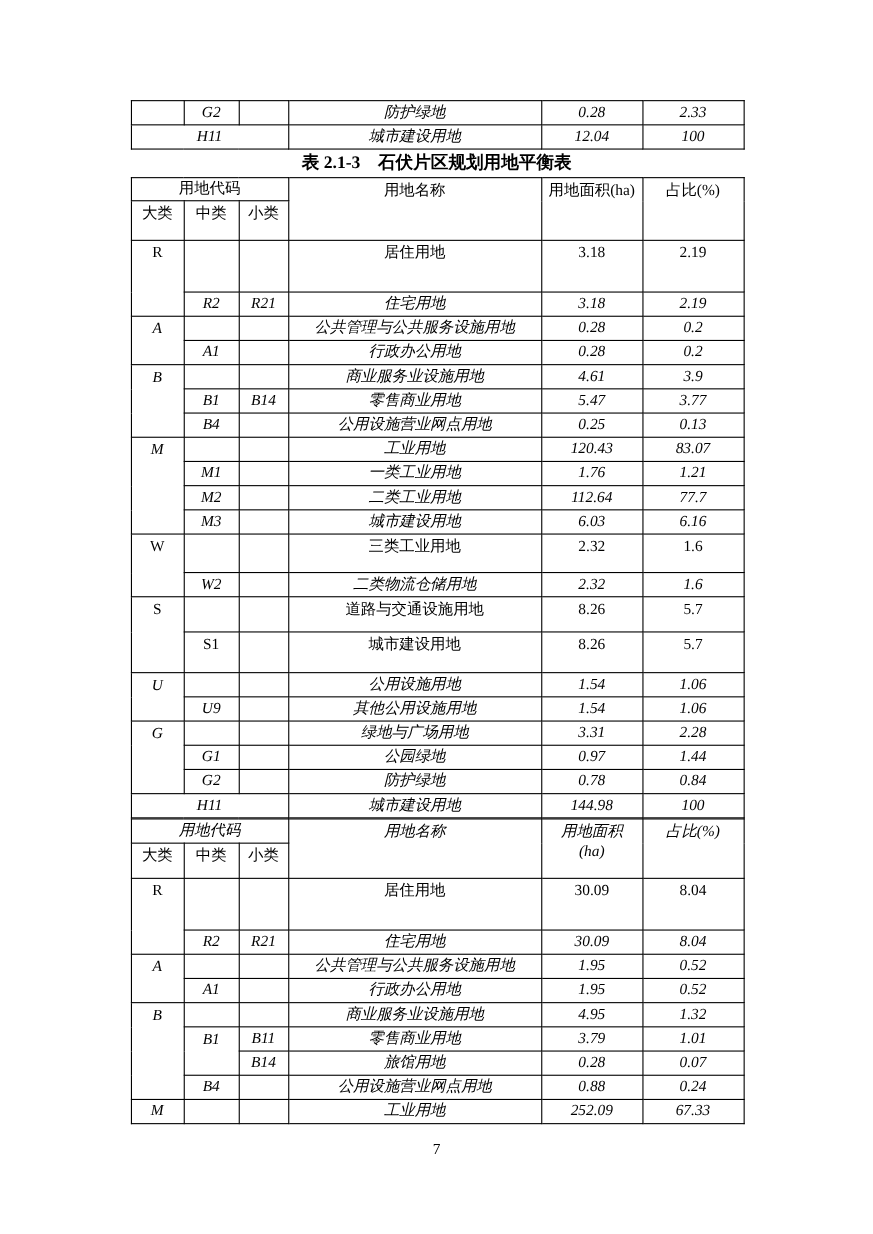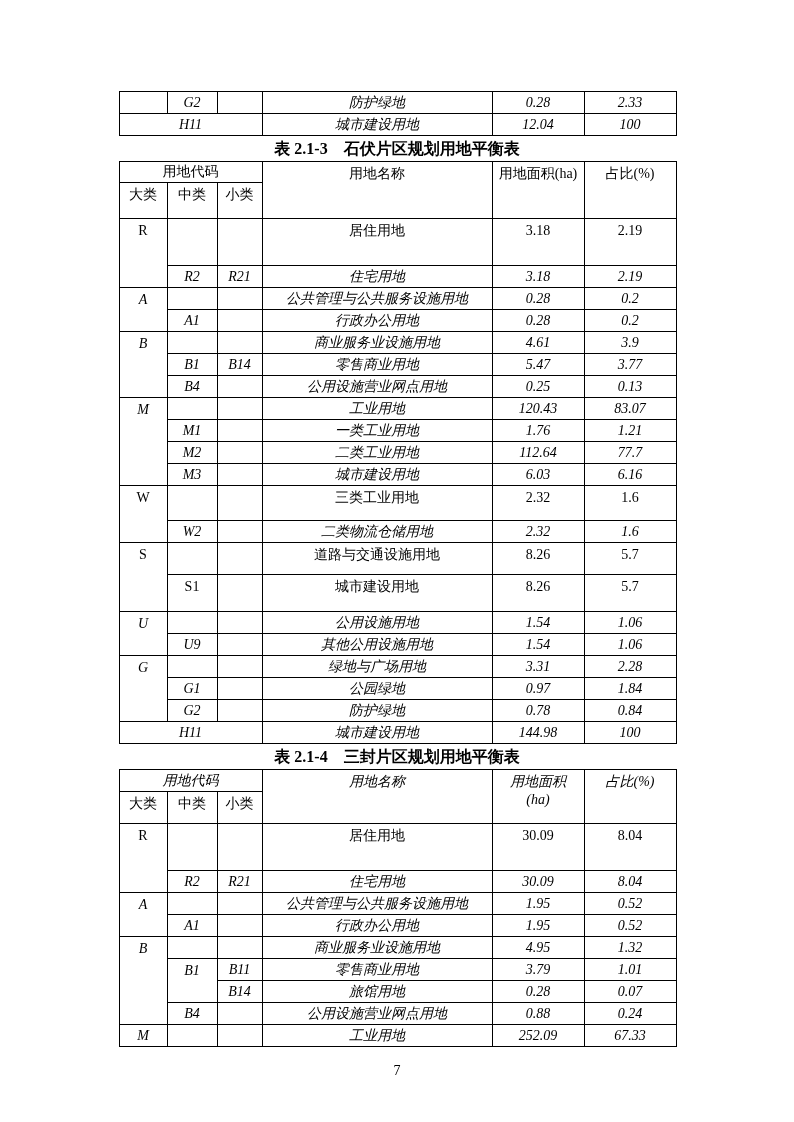--- a/index.html
+++ b/index.html
@@ -257,40 +257,39 @@
         <td></td>
         <td>绿地与广场用地</td>
         <td>3.31</td>
         <td>2.28</td>
       </tr>
       <tr class="rh22">
         <td>G1</td>
         <td></td>
         <td>公园绿地</td>
         <td>0.97</td>
-        <td>1.84</td>
+        <td>1.44</td>
       </tr>
       <tr class="rh22">
         <td>G2</td>
         <td></td>
         <td>防护绿地</td>
         <td>0.78</td>
         <td>0.84</td>
       </tr>
 
       <tr class="rh22">
         <td colspan="3">H11</td>
         <td>城市建设用地</td>
         <td>144.98</td>
         <td>100</td>
       </tr>
     </tbody>
       </table>
 
-    <div class="tbl-title">表 2.1-4　三封片区规划用地平衡表</div>
 
     <table class="grid">
       <colgroup>
         <col class="c-maj">
           <col class="c-mid">
           <col class="c-min">
         <col class="c-name">
           <col class="c-area">
           <col class="c-pct">
       </colgroup>

